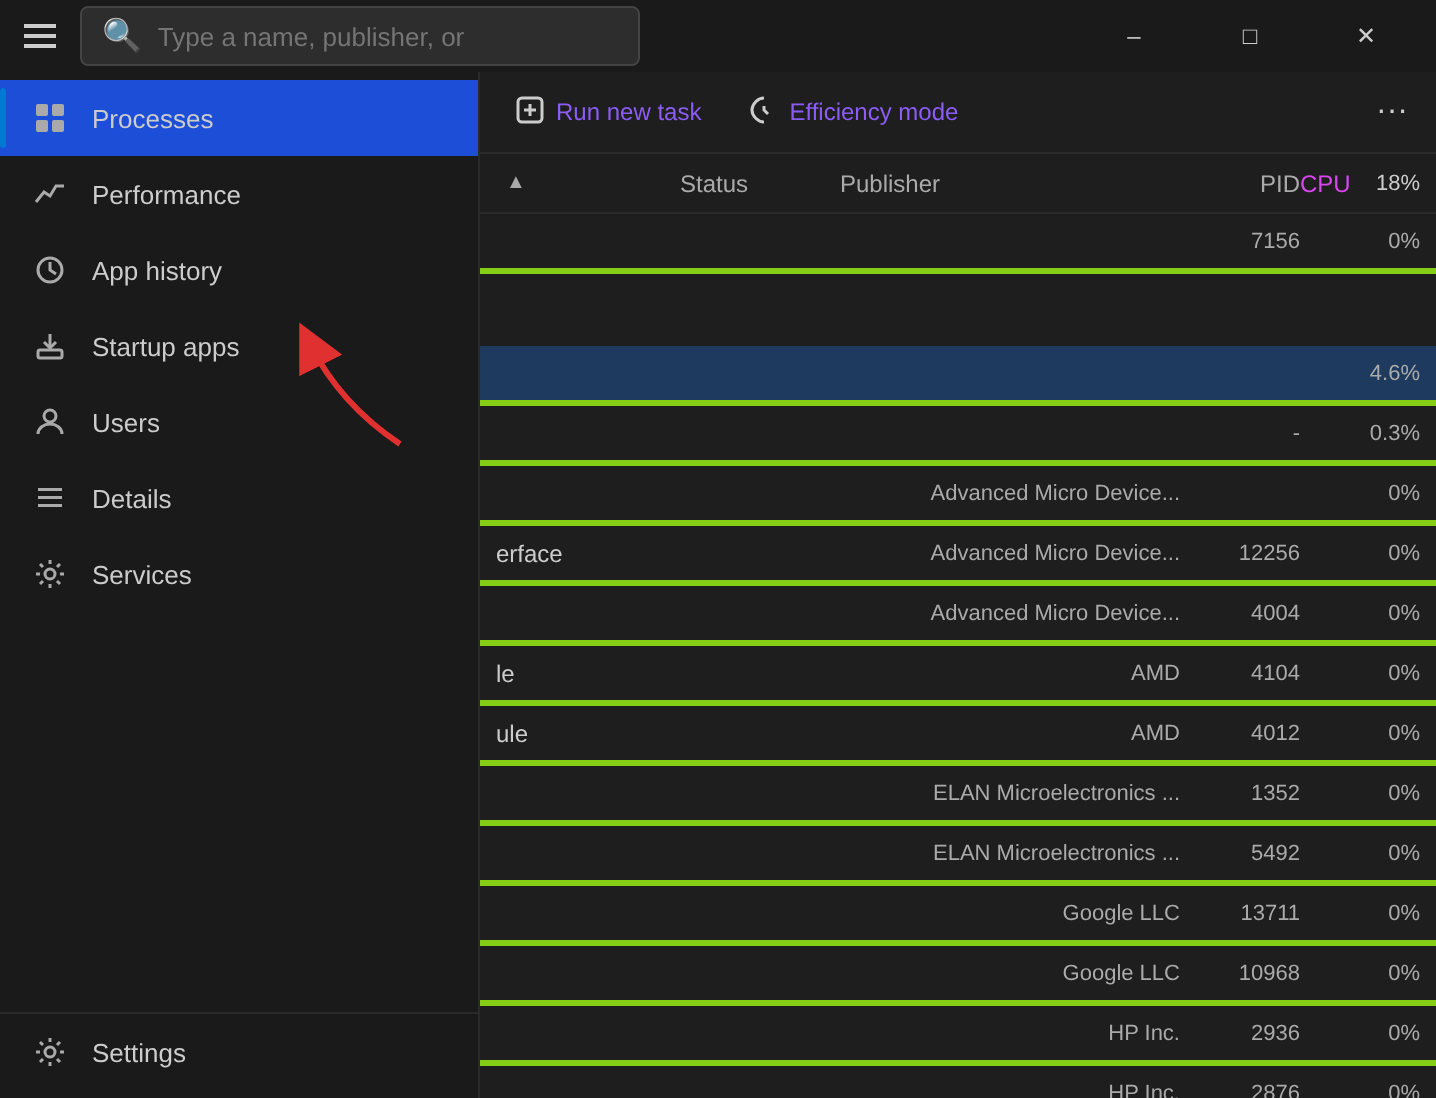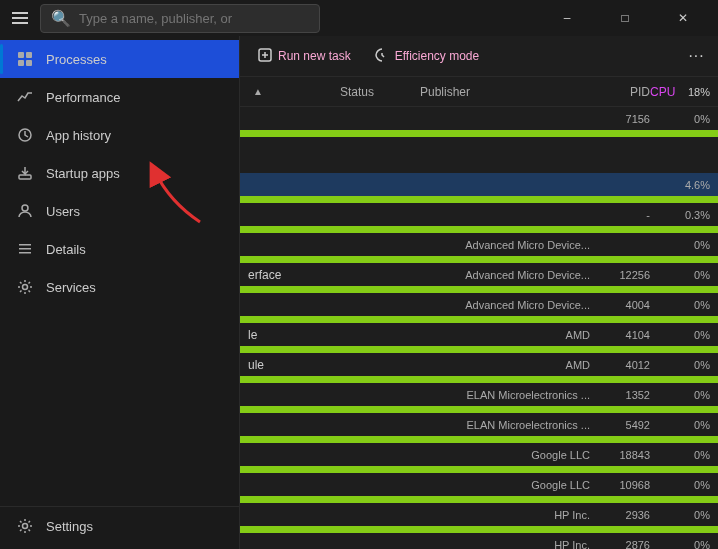--- a/index.html
+++ b/index.html
@@ -151,21 +151,21 @@
       flex-shrink: 0;
     }
     .toolbar-btn {
       display: flex;
       align-items: center;
       gap: 6px;
       padding: 5px 10px;
       border-radius: 4px;
       cursor: pointer;
       font-size: 12px;
-      color: #f9a8d4;
+      color: #8b5cf6;
       background: transparent;
       border: none;
     }
     .toolbar-spacer { flex: 1; }
     .toolbar-more {
       width: 28px;
       height: 28px;
       display: flex;
       align-items: center;
       justify-content: center;
@@ -221,21 +221,21 @@
       overflow-y: auto;
       height: calc(100% - 30px);
     }
     .table-row {
       display: flex;
       align-items: center;
       padding: 0 8px;
       height: 30px;
       font-size: 12px;
       color: #ccc;
-      border-bottom: 7px solid #84cc16;
+      border-bottom: 3px solid #84cc16;
     }
     .table-row.highlighted { background: #1e3a5f; margin-top: 36px; }
     .row-status { width: 80px; margin-left: auto; font-size: 11px; color: #aaa; }
     .row-publisher { width: 170px; font-size: 11px; color: #aaa; overflow: hidden; text-overflow: ellipsis; white-space: nowrap; text-align: right; }
     .row-pid { width: 60px; text-align: right; font-size: 11px; color: #aaa; }
     .row-cpu { width: 60px; text-align: right; font-size: 11px; color: #aaa; }
     .row-name { flex: 1; font-size: 12px; overflow: hidden; text-overflow: ellipsis; white-space: nowrap; }
 
     
     .table-body::-webkit-scrollbar { width: 6px; }
@@ -472,21 +472,21 @@
     <div class="row-name"></div>
     <div class="row-status"></div>
     <div class="row-publisher">ELAN Microelectronics ...</div>
     <div class="row-pid">5492</div>
     <div class="row-cpu">0%</div>
   </div>
           <div class="table-row">
     <div class="row-name"></div>
     <div class="row-status"></div>
     <div class="row-publisher">Google LLC</div>
-    <div class="row-pid">18843</div>
+    <div class="row-pid">13711</div>
     <div class="row-cpu">0%</div>
   </div>
           <div class="table-row">
     <div class="row-name"></div>
     <div class="row-status"></div>
     <div class="row-publisher">Google LLC</div>
     <div class="row-pid">10968</div>
     <div class="row-cpu">0%</div>
   </div>
           <div class="table-row">

